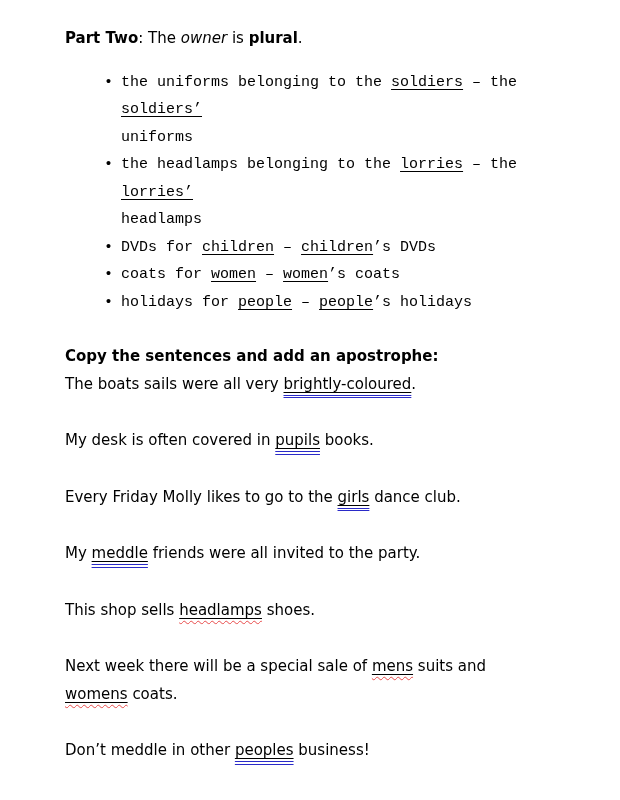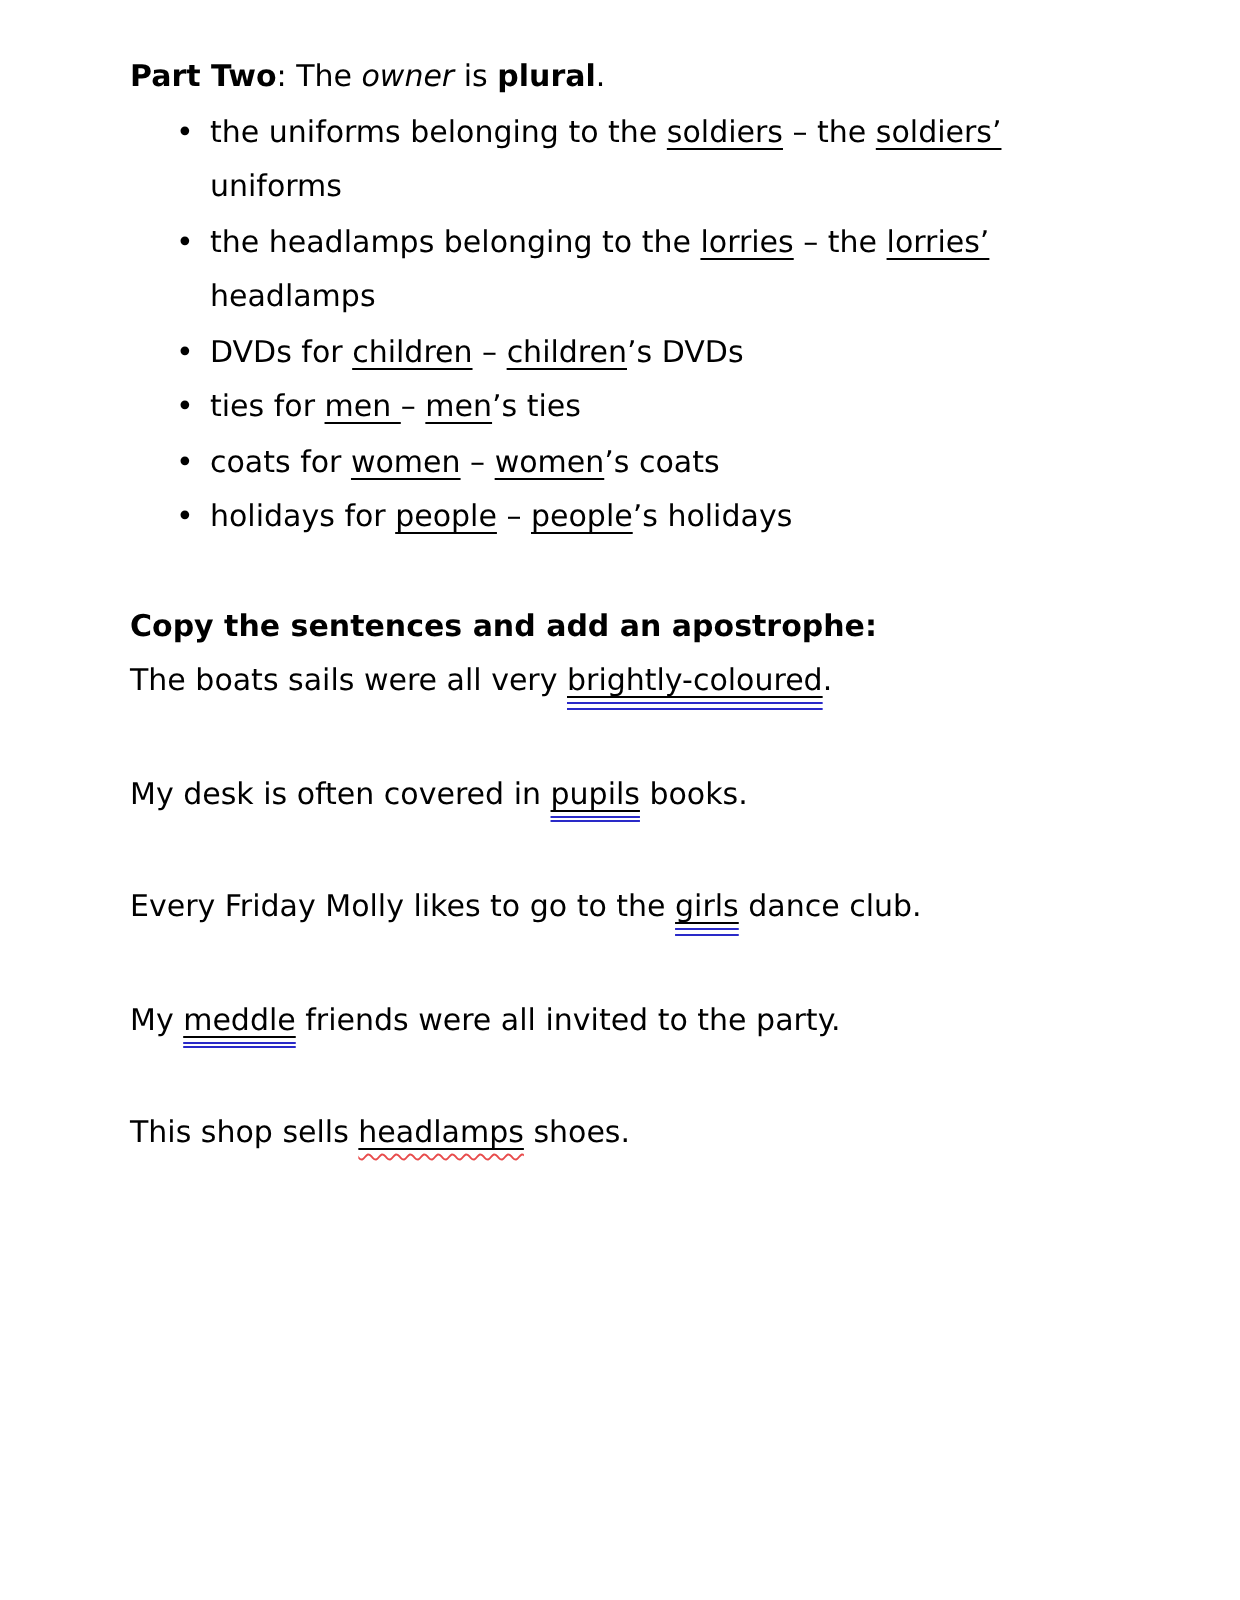--- a/index.html
+++ b/index.html
@@ -17,23 +17,24 @@
     color: #000000;
   }
   .page {
     box-sizing: border-box;
     width: 620px;
     height: 800px;
     padding: 25px 45px 0 65px;
   }
   p { margin: 0; }
   ul.examples {
-    margin: 0;
+    margin: 16px;
     padding: 0 0 0 23px;
     list-style: none;
+    font-family: Liberation Mono, monospace;
   }
   ul.examples li {
     position: relative;
     padding-left: 17px;
   }
   ul.examples li::before {
     content: "\2022";
     position: absolute;
     left: 0;
     top: 0;
@@ -70,26 +71,27 @@
 <body>
 
 <div class="page">
 
   <p class="intro-line"><span class="b">Part Two</span><span>: The </span><span class="i">owner</span><span> is </span><span class="b">plural</span><span>.</span></p>
 
   <ul class="examples">
     <li><span>the uniforms belonging to the </span><span class="u">soldiers</span><span> – the </span><span class="u">soldiers’</span><br><span>uniforms</span></li>
     <li><span>the headlamps belonging to the </span><span class="u">lorries</span><span> – the </span><span class="u">lorries’</span><br><span>headlamps</span></li>
     <li><span>DVDs for </span><span class="u">children</span><span> – </span><span class="u">children</span><span>’s DVDs</span></li>
-    <li><span>ties for </span><span class="u">men </span><span>– </span><span class="u">men</span><span>’s ties</span></li>
     <li><span>coats for </span><span class="u">women</span><span> – </span><span class="u">women</span><span>’s coats</span></li>
     <li><span>holidays for </span><span class="u">people</span><span> – </span><span class="u">people</span><span>’s holidays</span></li>
   </ul>
 
   <p class="instruction"><span>Copy the sentences and add an apostrophe:</span></p>
 
   <p class="sentence first"><span>The boats sails were all very </span><span class="gr"><span class="u">brightly-coloured</span></span><span>.</span></p>
   <p class="sentence"><span>My desk is often covered in </span><span class="gr"><span class="u">pupils</span></span><span> books.</span></p>
   <p class="sentence"><span>Every Friday Molly likes to go to the </span><span class="gr"><span class="u">girls</span></span><span> dance club.</span></p>
   <p class="sentence"><span>My </span><span class="gr"><span class="u">meddle</span></span><span> friends were all invited to the party.</span></p>
   <p class="sentence"><span>This shop sells </span><span class="sp"><span class="u">headlamps</span></span><span> shoes.</span></p>
+  <p class="sentence"><span>Next week there will be a special sale of </span><span class="sp"><span class="u">mens</span></span><span> suits and</span><br><span class="sp"><span class="u">womens</span></span><span> coats.</span></p>
+  <p class="sentence"><span>Don’t meddle in other </span><span class="gr"><span class="u">peoples</span></span><span> business!</span></p>
 
 </div>
 
 </body></html>

